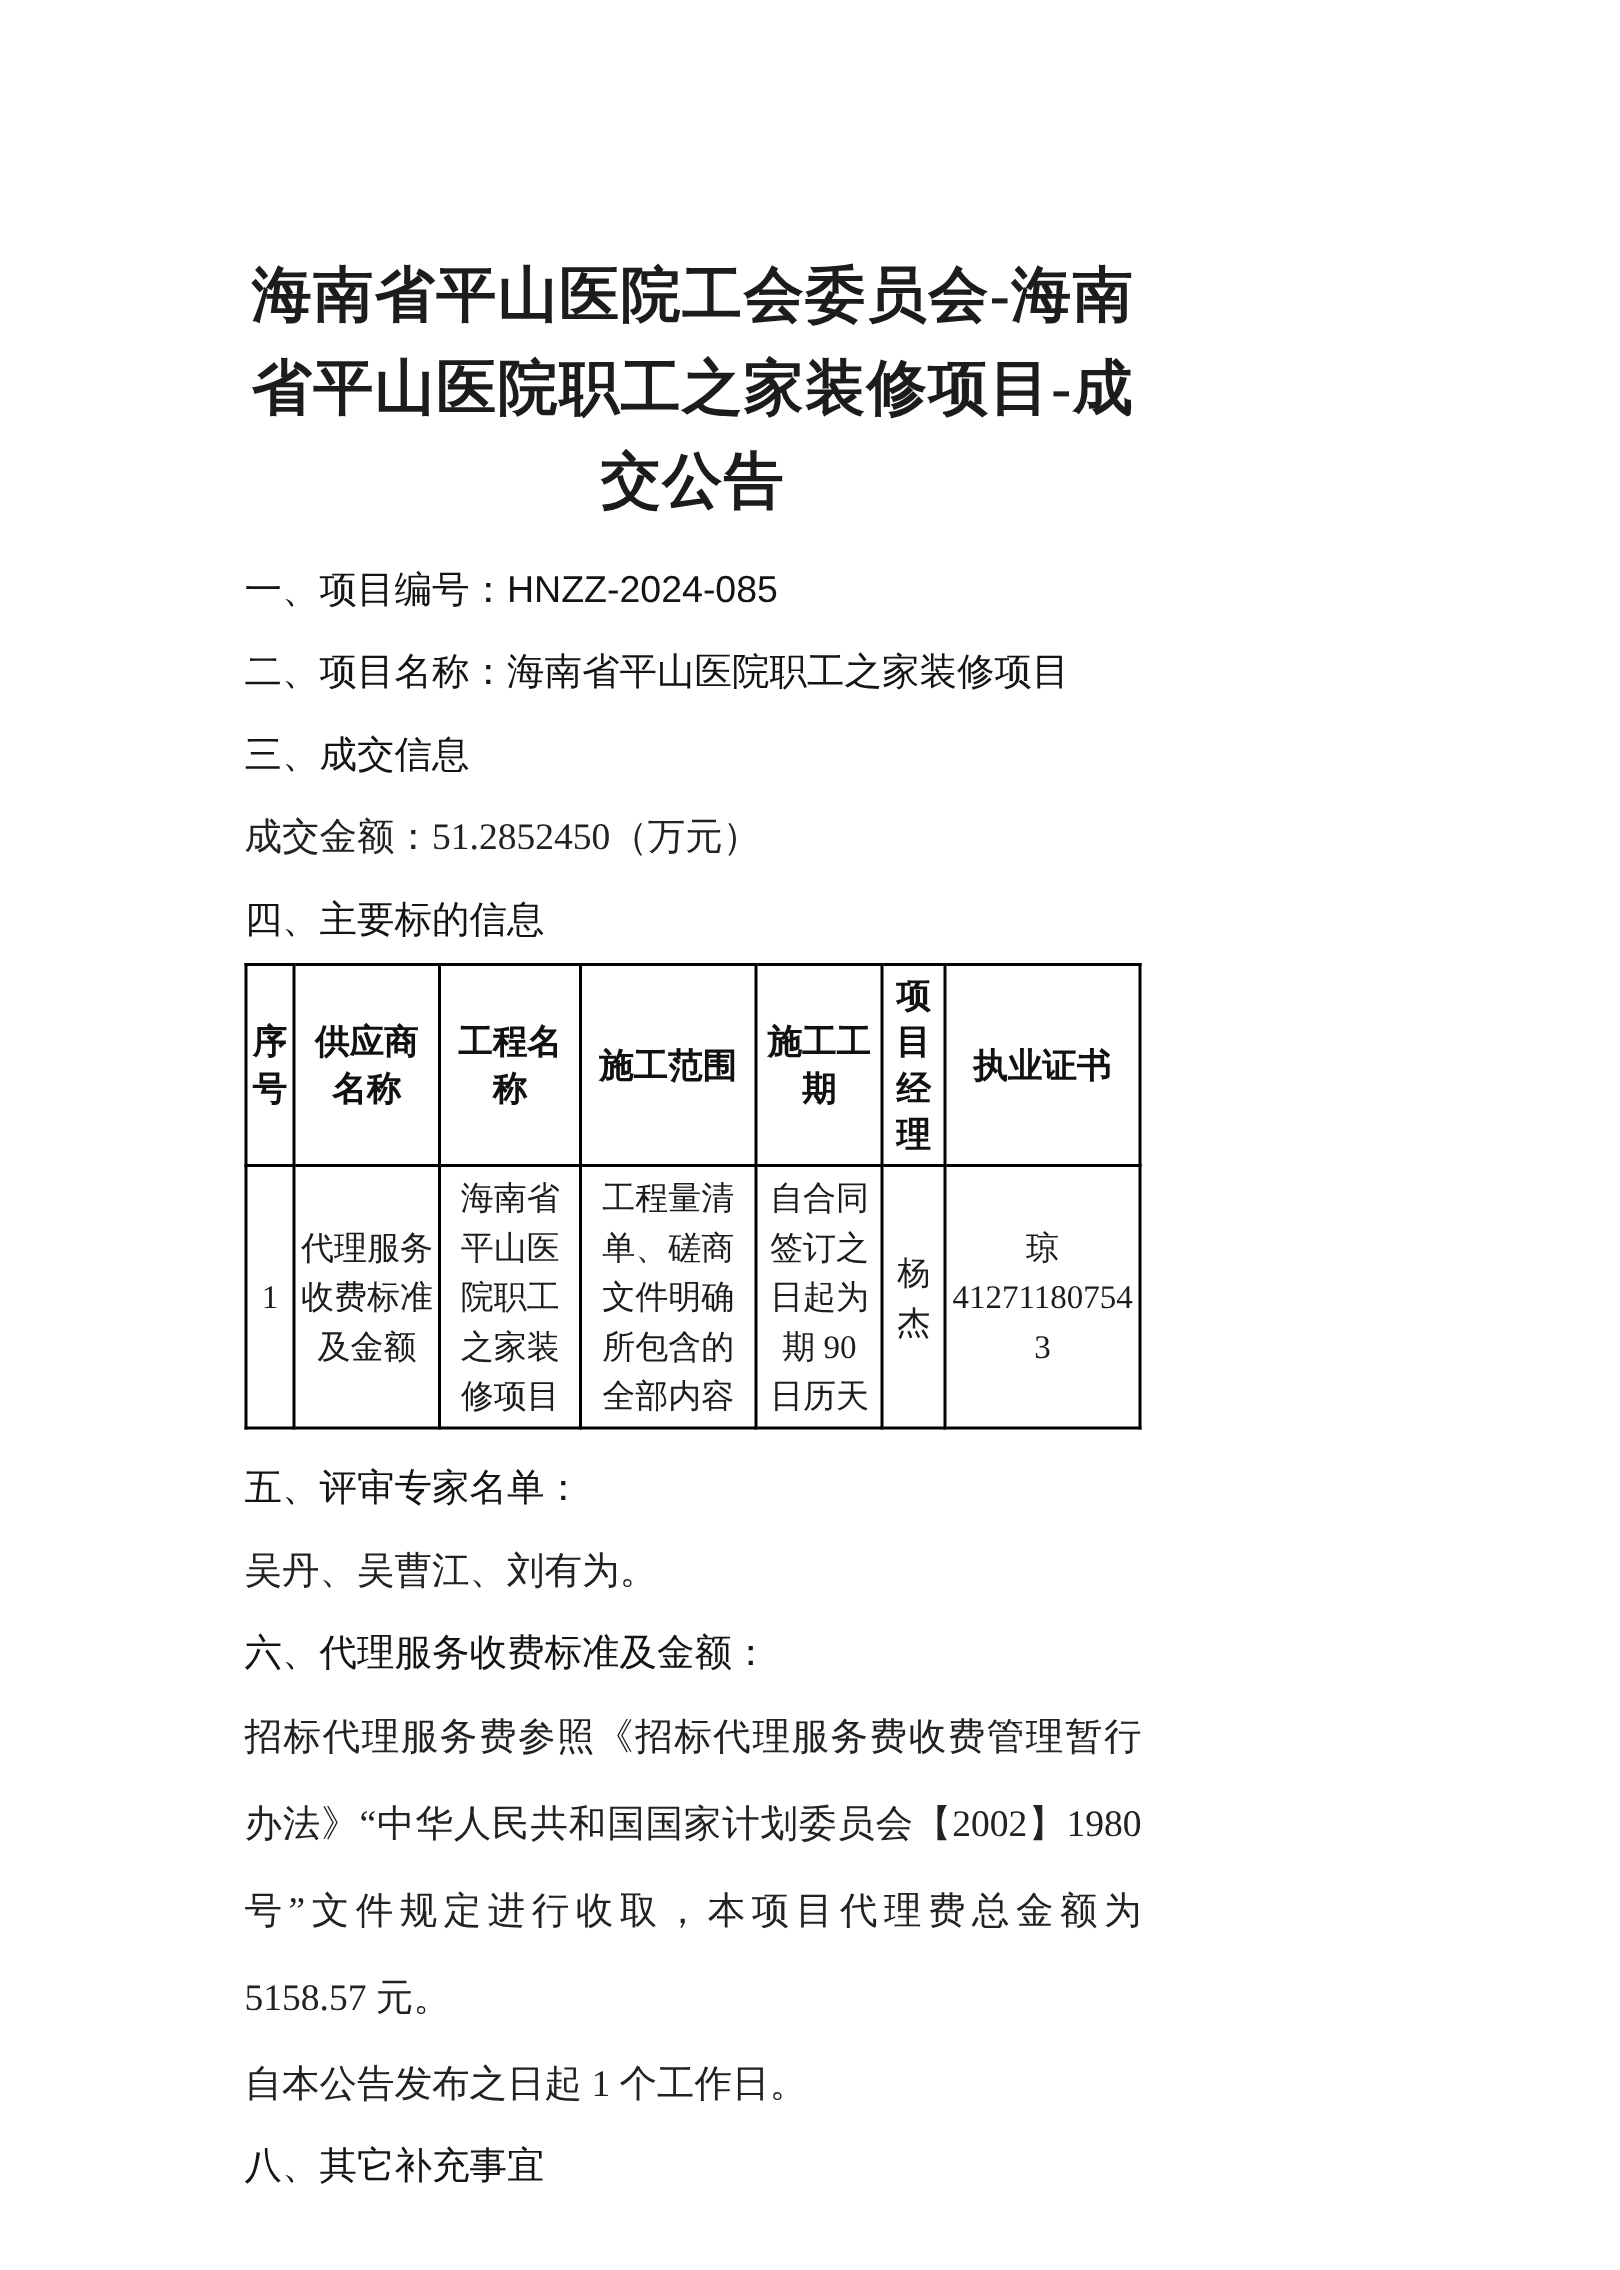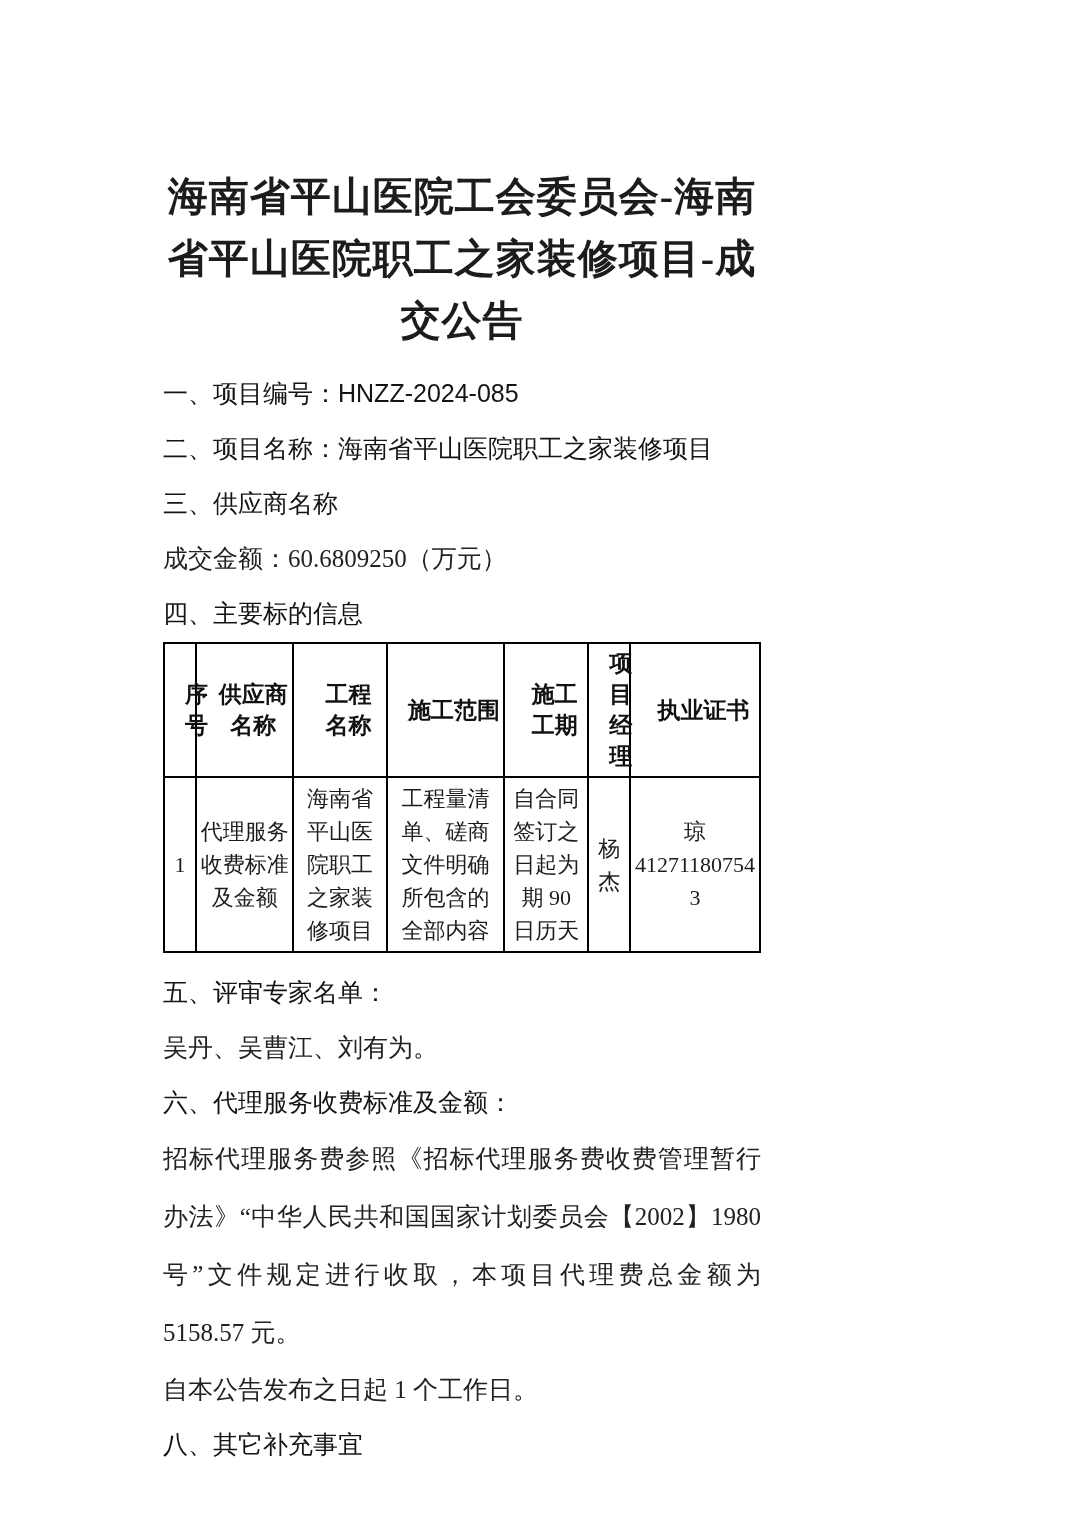--- a/index.html
+++ b/index.html
@@ -61,21 +61,20 @@
     padding: 4px 3px;
     overflow-wrap: break-word;
   }
   table.award-table th {
     font-family: "Liberation Sans", "DejaVu Sans", sans-serif;
     font-size: 23px;
     line-height: 31px;
     font-weight: 700;
     height: 62px;
     color: #111;
-    padding-left: 20px;
   }
   table.award-table td {
     font-family: "Liberation Serif", "DejaVu Serif", serif;
     font-size: 22px;
     line-height: 33px;
     font-weight: 400;
     height: 97px;
     color: #1c1c1c;
   }
   .after-table { margin-top: 12px; }
@@ -87,22 +86,22 @@
   <div class="doc">
 
     <h1 class="doc-title">海南省平山医院工会委员会-海南省平山医院职工之家装修项目-成交公告</h1>
 
     <div class="sections">
 
       <div class="sec-heading">一、项目编号：HNZZ-2024-085</div>
 
       <div class="sec-heading">二、项目名称：海南省平山医院职工之家装修项目</div>
 
-      <div class="sec-heading">三、供应商名称</div>
-      <div class="sec-para">成交金额：60.6809250（万元）</div>
+      <div class="sec-heading">三、成交信息</div>
+      <div class="sec-para">成交金额：51.2852450（万元）</div>
 
       <div class="sec-heading">四、主要标的信息</div>
 
       <table class="award-table">
         <colgroup>
           <col style="width:5.4%">
           <col style="width:16.3%">
           <col style="width:15.7%">
           <col style="width:19.7%">
           <col style="width:14.1%">

